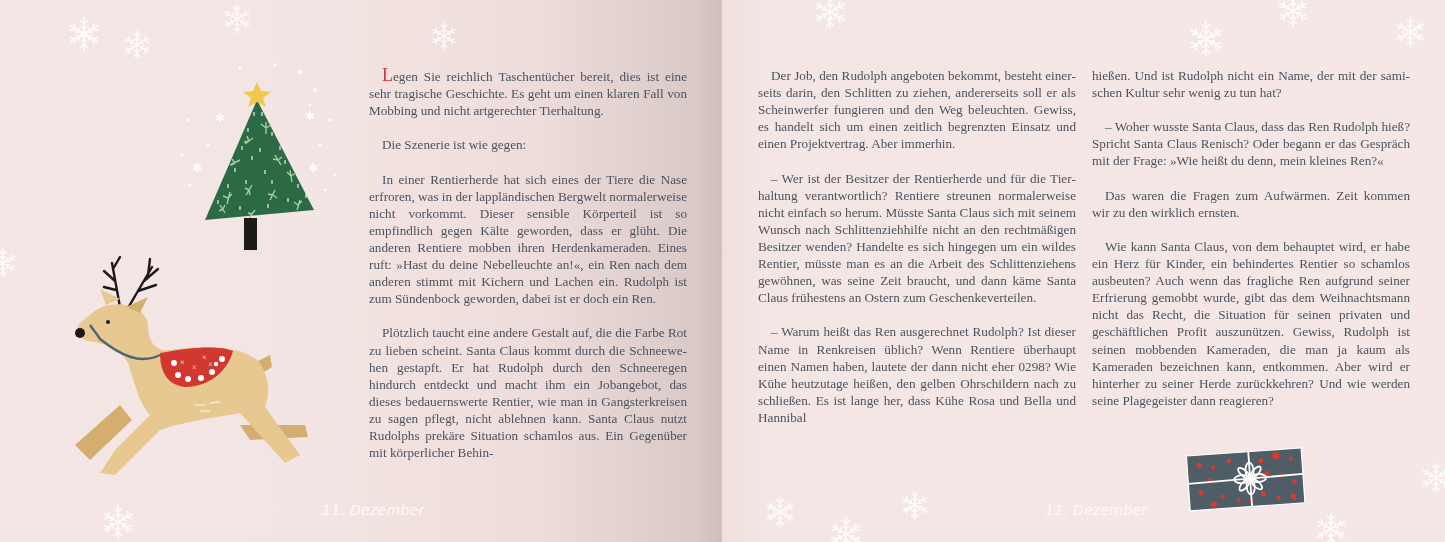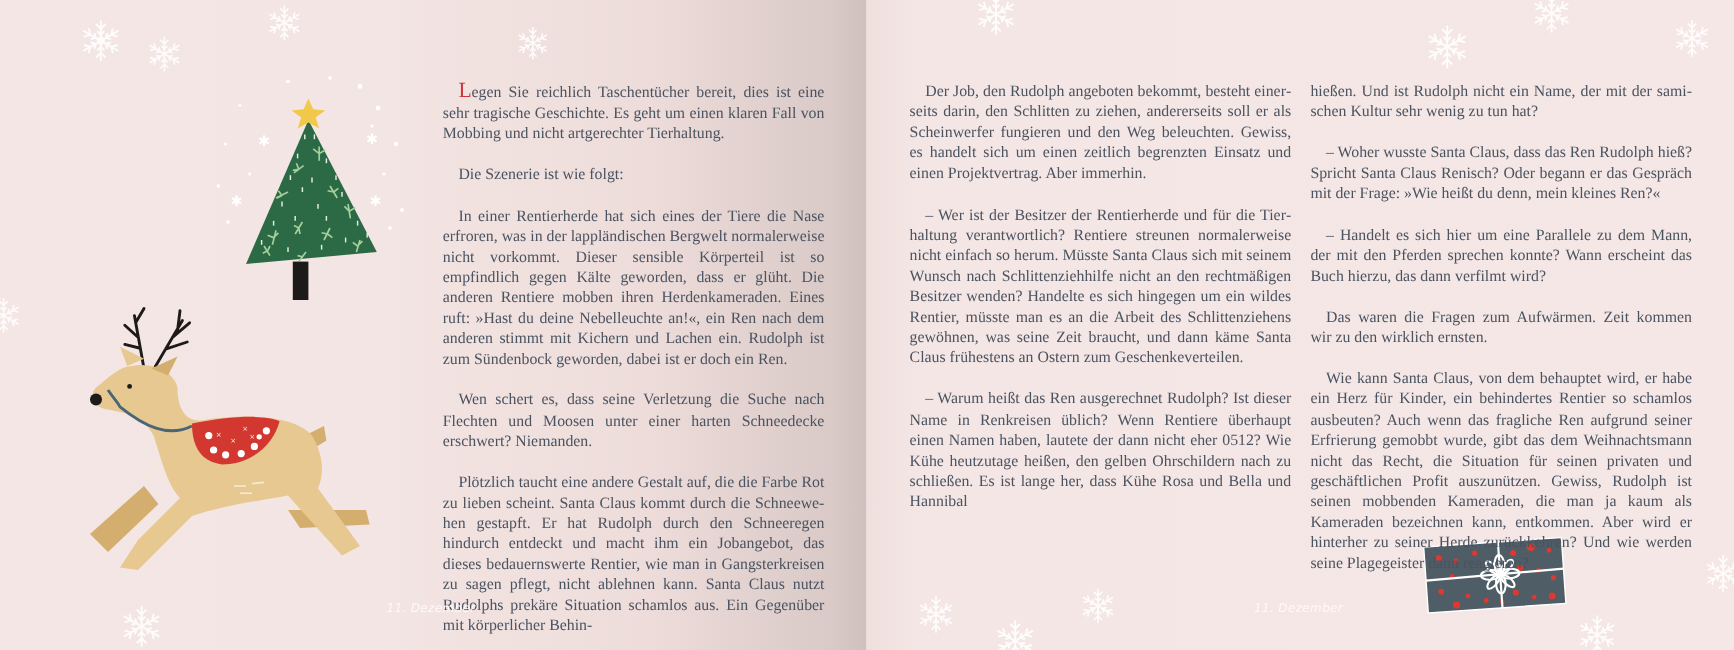--- a/index.html
+++ b/index.html
@@ -7,21 +7,21 @@
   .spread { position: absolute; inset: 0; }
   .page { position: absolute; top: 0; height: 542px; }
   .page-left { left: 0; width: 722px; background: linear-gradient(to right, #f4e6e4 0%, #f3e5e3 45%, #eddcda 75%, #d9c9c7 96%, #cfbfbd 100%); }
   .page-right { left: 722px; width: 723px; background: linear-gradient(to right, #efe0de 0%, #f4e6e4 6%, #f5e7e5 100%); }
   .column { position: absolute; color: #4a5360; font-size: 13.2px; line-height: 17.1px; text-align: justify; hyphens: manual; }
   .column p { margin: 0 0 17.1px 0; text-indent: 13px; }
   .col1 { left: 369px; top: 67px; width: 318px; }
   .col2 { left: 758px; top: 67px; width: 318px; }
   .col3 { left: 1092px; top: 67px; width: 318px; }
   .dropcap { color: #d2333a; font-size: 18px; }
-  .folio { position: absolute; top: 502px; color: #fffafa; font-family: "DejaVu Sans", sans-serif; font-size: 10px; font-style: italic; letter-spacing: 0.3px; opacity: 0.95; }
+  .folio { position: absolute; top: 502px; color: #fffafa; font-family: "DejaVu Sans", sans-serif; font-size: 14px; font-style: italic; letter-spacing: 0.3px; opacity: 0.95; }
   .folio-left { left: 322px; }
   .folio-right { left: 1045px; }
   .snow { position: absolute; opacity: 0.9; }
   .illus { position: absolute; }
 </style>
 </head>
 <body>
 
 <div class="spread">
 
@@ -189,23 +189,22 @@
           <line x1="76" y1="150" x2="77" y2="158"></line>
           <line x1="64" y1="150" x2="65" y2="158"></line>
           <line x1="135" y1="160" x2="145" y2="160"></line>
           <line x1="150" y1="158" x2="160" y2="157"></line>
           <line x1="140" y1="166" x2="150" y2="166"></line>
       </g>
     </svg>
 
     <div class="column col1">
       <p><span class="dropcap">L</span><span>egen Sie reichlich Taschentücher bereit, dies ist eine sehr tragische Geschichte. Es geht um einen klaren Fall von Mob­bing und nicht artgerechter Tierhaltung.</span></p>
-      <p>Die Szenerie ist wie folgt:</p>
+      <p>Die Szenerie ist wie gegen:</p>
       <p>In einer Rentierherde hat sich eines der Tiere die Nase erfro­ren, was in der lappländischen Bergwelt normalerweise nicht vorkommt. Dieser sensible Körperteil ist so empfindlich gegen Kälte geworden, dass er glüht. Die anderen Rentiere mobben ihren Herdenkameraden. Eines ruft: »Hast du deine Nebel­leuchte an!«, ein Ren nach dem anderen stimmt mit Kichern und Lachen ein. Rudolph ist zum Sündenbock geworden, da­bei ist er doch ein Ren.</p>
-      <p>Wen schert es, dass seine Verletzung die Suche nach Flech­ten und Moosen unter einer harten Schneedecke erschwert? Niemanden.</p>
       <p>Plötzlich taucht eine andere Gestalt auf, die die Farbe Rot zu lieben scheint. Santa Claus kommt durch die Schneewe­hen gestapft. Er hat Rudolph durch den Schneeregen hindurch entdeckt und macht ihm ein Jobangebot, das dieses bedauerns­werte Rentier, wie man in Gangsterkreisen zu sagen pflegt, nicht ablehnen kann. Santa Claus nutzt Rudolphs prekäre Si­tuation schamlos aus. Ein Gegenüber mit körperlicher Behin-</p>
     </div>
 
     <div class="folio folio-left">11. Dezember</div>
   </div>
 
   <div class="page page-right">
     <svg class="snow" style="left:88px;top:-8px" width="40" height="40" viewBox="-20 -20 40 40">
         <g stroke="#fff" stroke-width="1.6" fill="none">
           <use href="#arm"></use>
@@ -334,23 +333,22 @@
         </g>
       </g>
     </svg>
 
     <div class="folio folio-right" style="left:323px">11. Dezember</div>
   </div>
 
   <div class="column col2">
     <p>Der Job, den Rudolph angeboten bekommt, besteht einer­seits darin, den Schlitten zu ziehen, andererseits soll er als Scheinwerfer fungieren und den Weg beleuchten. Gewiss, es handelt sich um einen zeitlich begrenzten Einsatz und einen Projektvertrag. Aber immerhin.</p>
     <p>– Wer ist der Besitzer der Rentierherde und für die Tier­haltung verantwortlich? Rentiere streunen normalerweise nicht einfach so herum. Müsste Santa Claus sich mit seinem Wunsch nach Schlittenziehhilfe nicht an den rechtmäßigen Besitzer wenden? Handelte es sich hingegen um ein wildes Rentier, müsste man es an die Arbeit des Schlittenziehens ge­wöhnen, was seine Zeit braucht, und dann käme Santa Claus frühestens an Ostern zum Geschenkeverteilen.</p>
-    <p>– Warum heißt das Ren ausgerechnet Rudolph? Ist dieser Name in Renkreisen üblich? Wenn Rentiere überhaupt einen Namen haben, lautete der dann nicht eher 0512? Wie Kühe heutzutage heißen, den gelben Ohrschildern nach zu schlie­ßen. Es ist lange her, dass Kühe Rosa und Bella und Hannibal</p>
+    <p>– Warum heißt das Ren ausgerechnet Rudolph? Ist dieser Name in Renkreisen üblich? Wenn Rentiere überhaupt einen Namen haben, lautete der dann nicht eher 0298? Wie Kühe heutzutage heißen, den gelben Ohrschildern nach zu schlie­ßen. Es ist lange her, dass Kühe Rosa und Bella und Hannibal</p>
   </div>
 
   <div class="column col3">
     <p style="text-indent:0">hießen. Und ist Rudolph nicht ein Name, der mit der sami­schen Kultur sehr wenig zu tun hat?</p>
     <p>– Woher wusste Santa Claus, dass das Ren Rudolph hieß? Spricht Santa Claus Renisch? Oder begann er das Gespräch mit der Frage: »Wie heißt du denn, mein kleines Ren?«</p>
-    <p>– Handelt es sich hier um eine Parallele zu dem Mann, der mit den Pferden sprechen konnte? Wann erscheint das Buch hierzu, das dann verfilmt wird?</p>
     <p>Das waren die Fragen zum Aufwärmen. Zeit kommen wir zu den wirklich ernsten.</p>
     <p>Wie kann Santa Claus, von dem behauptet wird, er habe ein Herz für Kinder, ein behindertes Rentier so schamlos ausbeu­ten? Auch wenn das fragliche Ren aufgrund seiner Erfrierung gemobbt wurde, gibt das dem Weihnachtsmann nicht das Recht, die Situation für seinen privaten und geschäftlichen Profit auszunützen. Gewiss, Rudolph ist seinen mobbenden Kameraden, die man ja kaum als Kameraden bezeichnen kann, entkommen. Aber wird er hinterher zu seiner Herde zurück­kehren? Und wie werden seine Plagegeister dann reagieren?</p>
   </div>
 </div>
 
 </body></html>

